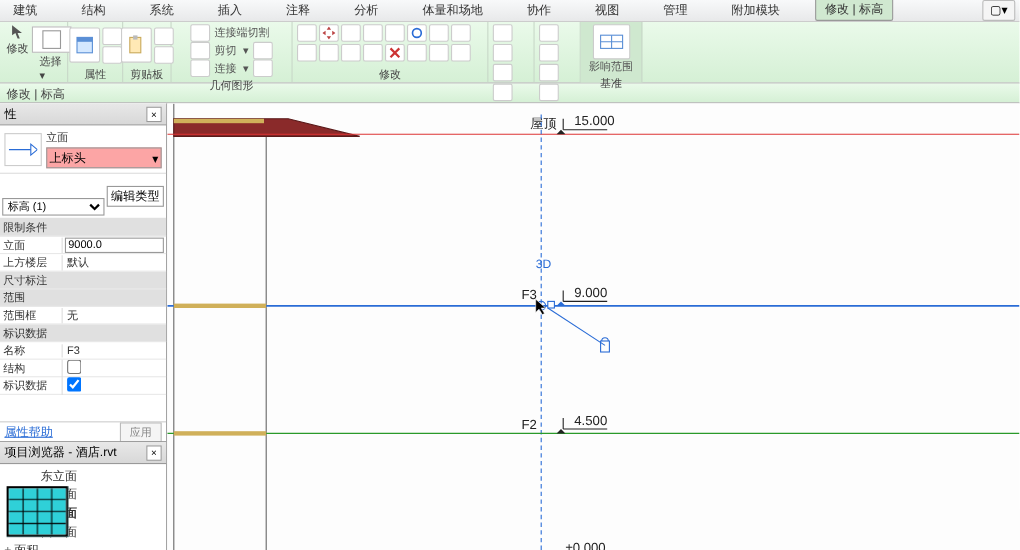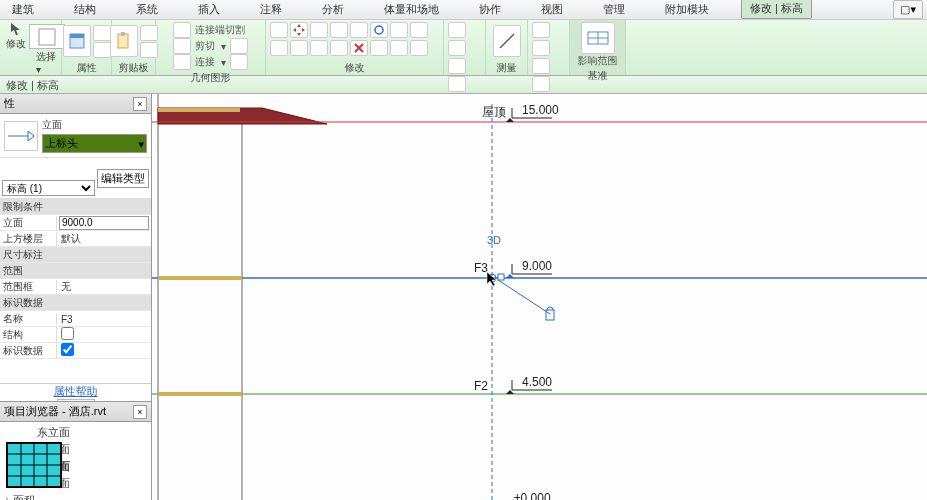--- a/index.html
+++ b/index.html
@@ -31,36 +31,36 @@
 .main { display: flex; position: absolute; top: 94px; left: 0; right: 0; bottom: 0; }
 .left-col { width: 152px; display: flex; flex-direction: column; border-right: 1px solid #999; background: #fff; }
 
 
 .panel-title { background: linear-gradient(#e8e8e8,#d8d8d8); border-bottom: 1px solid #999; padding: 2px 4px; display: flex; justify-content: space-between; align-items: center; font-weight: 500; }
 .xbtn { width: 14px; height: 14px; border: 1px solid #999; background: #fff; font-size: 9px; line-height: 12px; text-align: center; }
 .typeselector { display:flex; padding:4px; gap:4px; border-bottom:1px solid #ddd; align-items:center;}
 .typeimg { width: 34px; height: 30px; border: 1px solid #ccc; background: #fff; display:flex; align-items:center; justify-content:center; }
 .typetext { flex:1; display:flex; flex-direction:column; gap:2px; }
 .typetext .line { font-size:10px; color:#333; }
-.typetext .combo { border: 1px solid #999; background:#4d7c0f; padding:1px 2px; display:flex; justify-content:space-between; align-items:flex-end; }
+.typetext .combo { border: 1px solid #999; background:#fca5a5; padding:1px 2px; display:flex; justify-content:space-between; align-items:flex-end; }
 .row-inst { display:flex; padding:2px 2px; border-bottom:1px solid #ddd; align-items:center; gap:2px;}
 .row-inst select, .row-inst .editbtn { border:1px solid #999; font-size:10px; background:#fff; }
 .row-inst select { flex:1; height:16px;margin-top:20px; }
 .editbtn { padding:1px 3px; }
 
 .proptable { flex: 0 0 auto; }
 .prow { display:flex; height:16px; border-bottom:1px solid #e8e8e8; align-items:center; }
 .prow.hdr { background:#e0e0e0; font-weight:500; }
 .pname { width: 56px; padding-left: 3px; font-size:10px; color:#333; overflow:hidden; white-space:nowrap; }
 .pval { flex:1; border-left:1px solid #ddd; padding:0 2px; }
 .pval input[type=text]{ width:100%; border:1px solid #999; height:14px; font-size:10px; background:#fff; padding:0 2px;}
 .pval input[type=checkbox]{ margin-left:2px; }
 .pval .static { font-size:10px; color:#333; padding-left:2px; }
 
-.helprow { display:flex; height:18px; border-top:1px solid #ccc; align-items:center; justify-content:space-between; padding:0 4px; font-size:10px;flex-direction:column;}
+.helprow { display:flex; height:18px; border-top:1px solid #ccc; align-items:center; justify-content:space-between; padding:0 4px; font-size:10px;}
 .applybtn { border:1px solid #bbb; background:#f5f5f5; padding:1px 8px; font-size:10px; color:#888;}
 
 
 .browser { flex:1; display:flex; flex-direction:column; border-top:1px solid #999; overflow:auto;}
 .tree { padding: 2px 2px; font-size: 11px; color:#333; }
 .tn { white-space: nowrap; padding: 1px 0; }
 .tn .tw { display:inline-block; width:10px; text-align:center; color:#666; }
 .tn .nm { padding:0 1px; }
 .tn.sel .nm { font-weight: 700; } .i2 { padding-left: 24px; }
 
@@ -195,30 +195,20 @@
   <div class="rgroup" style="width:42px">
     <div class="rgrid" style="flex-wrap:wrap">
       <div class="rbtn"></div>
       <div class="rbtn"></div>
       <div class="rbtn"></div>
       <div class="rbtn"></div>
     </div>
     <div class="rlabel">视图</div>
   </div>
   <div class="rgroup" style="width:42px">
-    <div class="rgrid">
-      <div class="rbtn-lg">
-          <svg width="18" height="18">
-            <line x1="2" y1="16" x2="16" y2="2" stroke="#555" stroke-width="1.5"></line>
-          </svg>
-        </div>
-    </div>
-    <div class="rlabel">测量</div>
-  </div>
-  <div class="rgroup" style="width:42px">
     <div class="rgrid" style="flex-wrap:wrap">
       <div class="rbtn"></div>
       <div class="rbtn"></div>
       <div class="rbtn"></div>
       <div class="rbtn"></div>
     </div>
     <div class="rlabel">创建</div>
   </div>
   <div class="rgroup" style="width:56px; background:#cfe8cf">
     <div class="rgrid">

